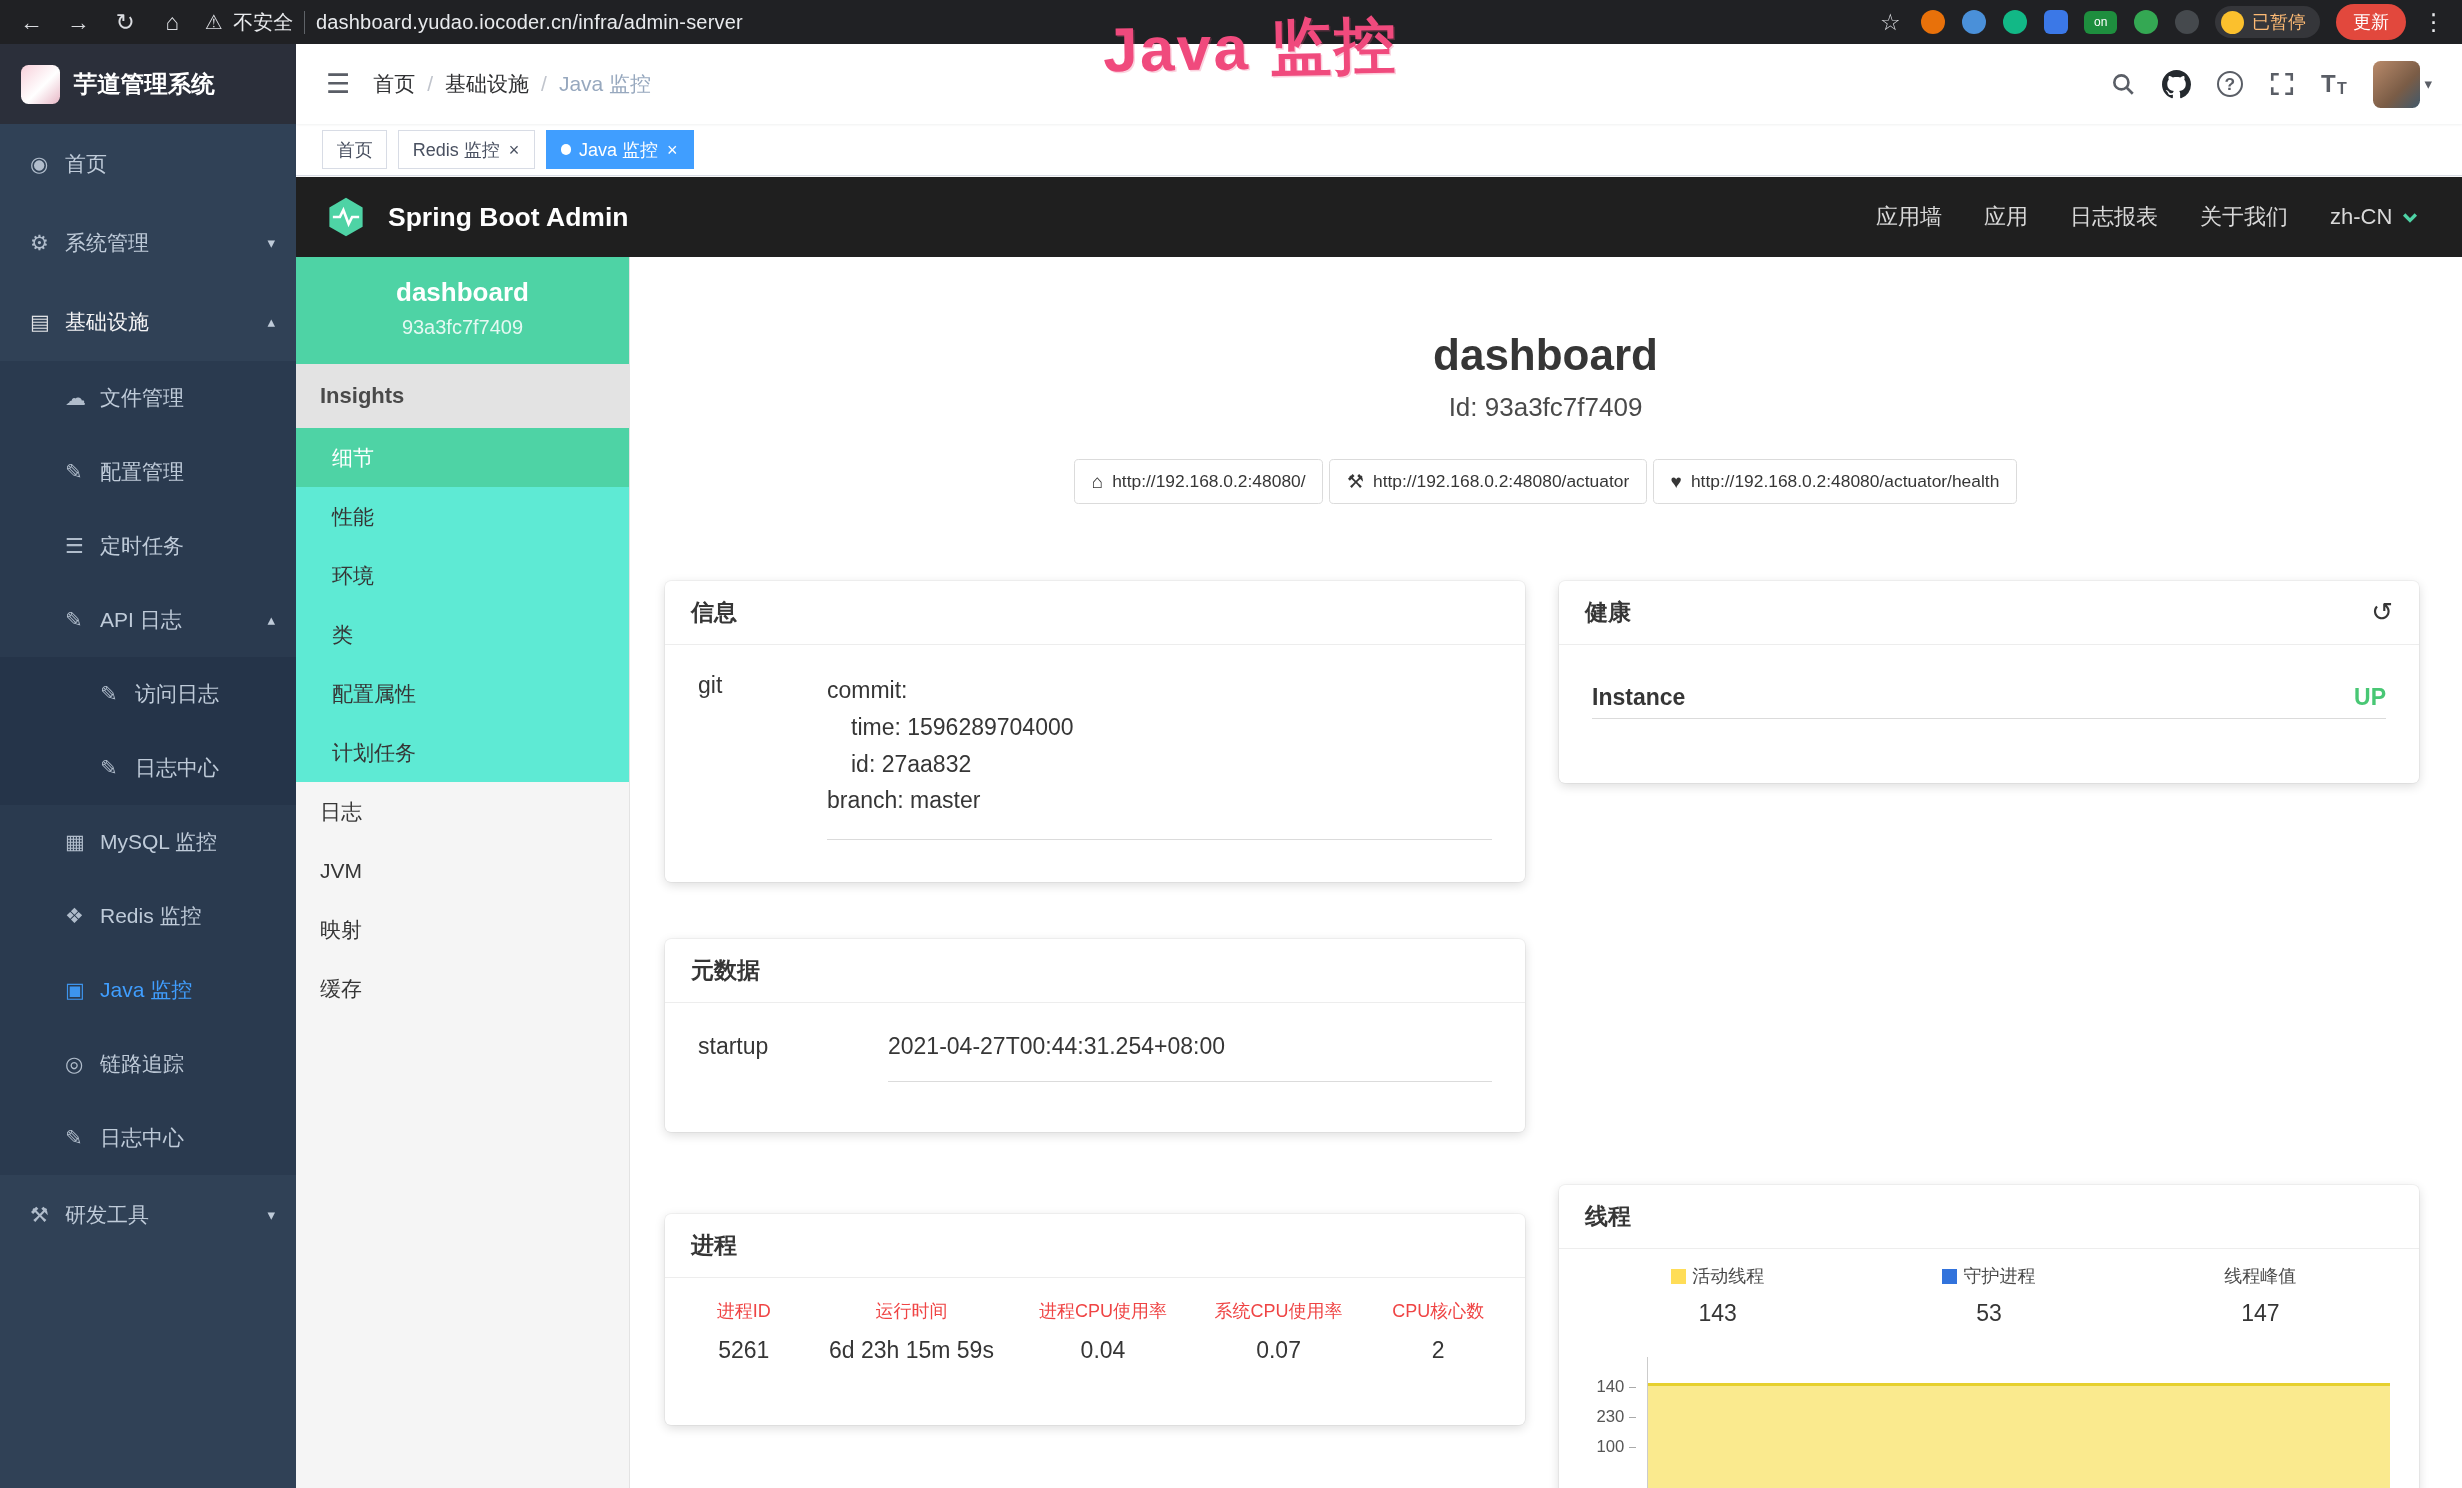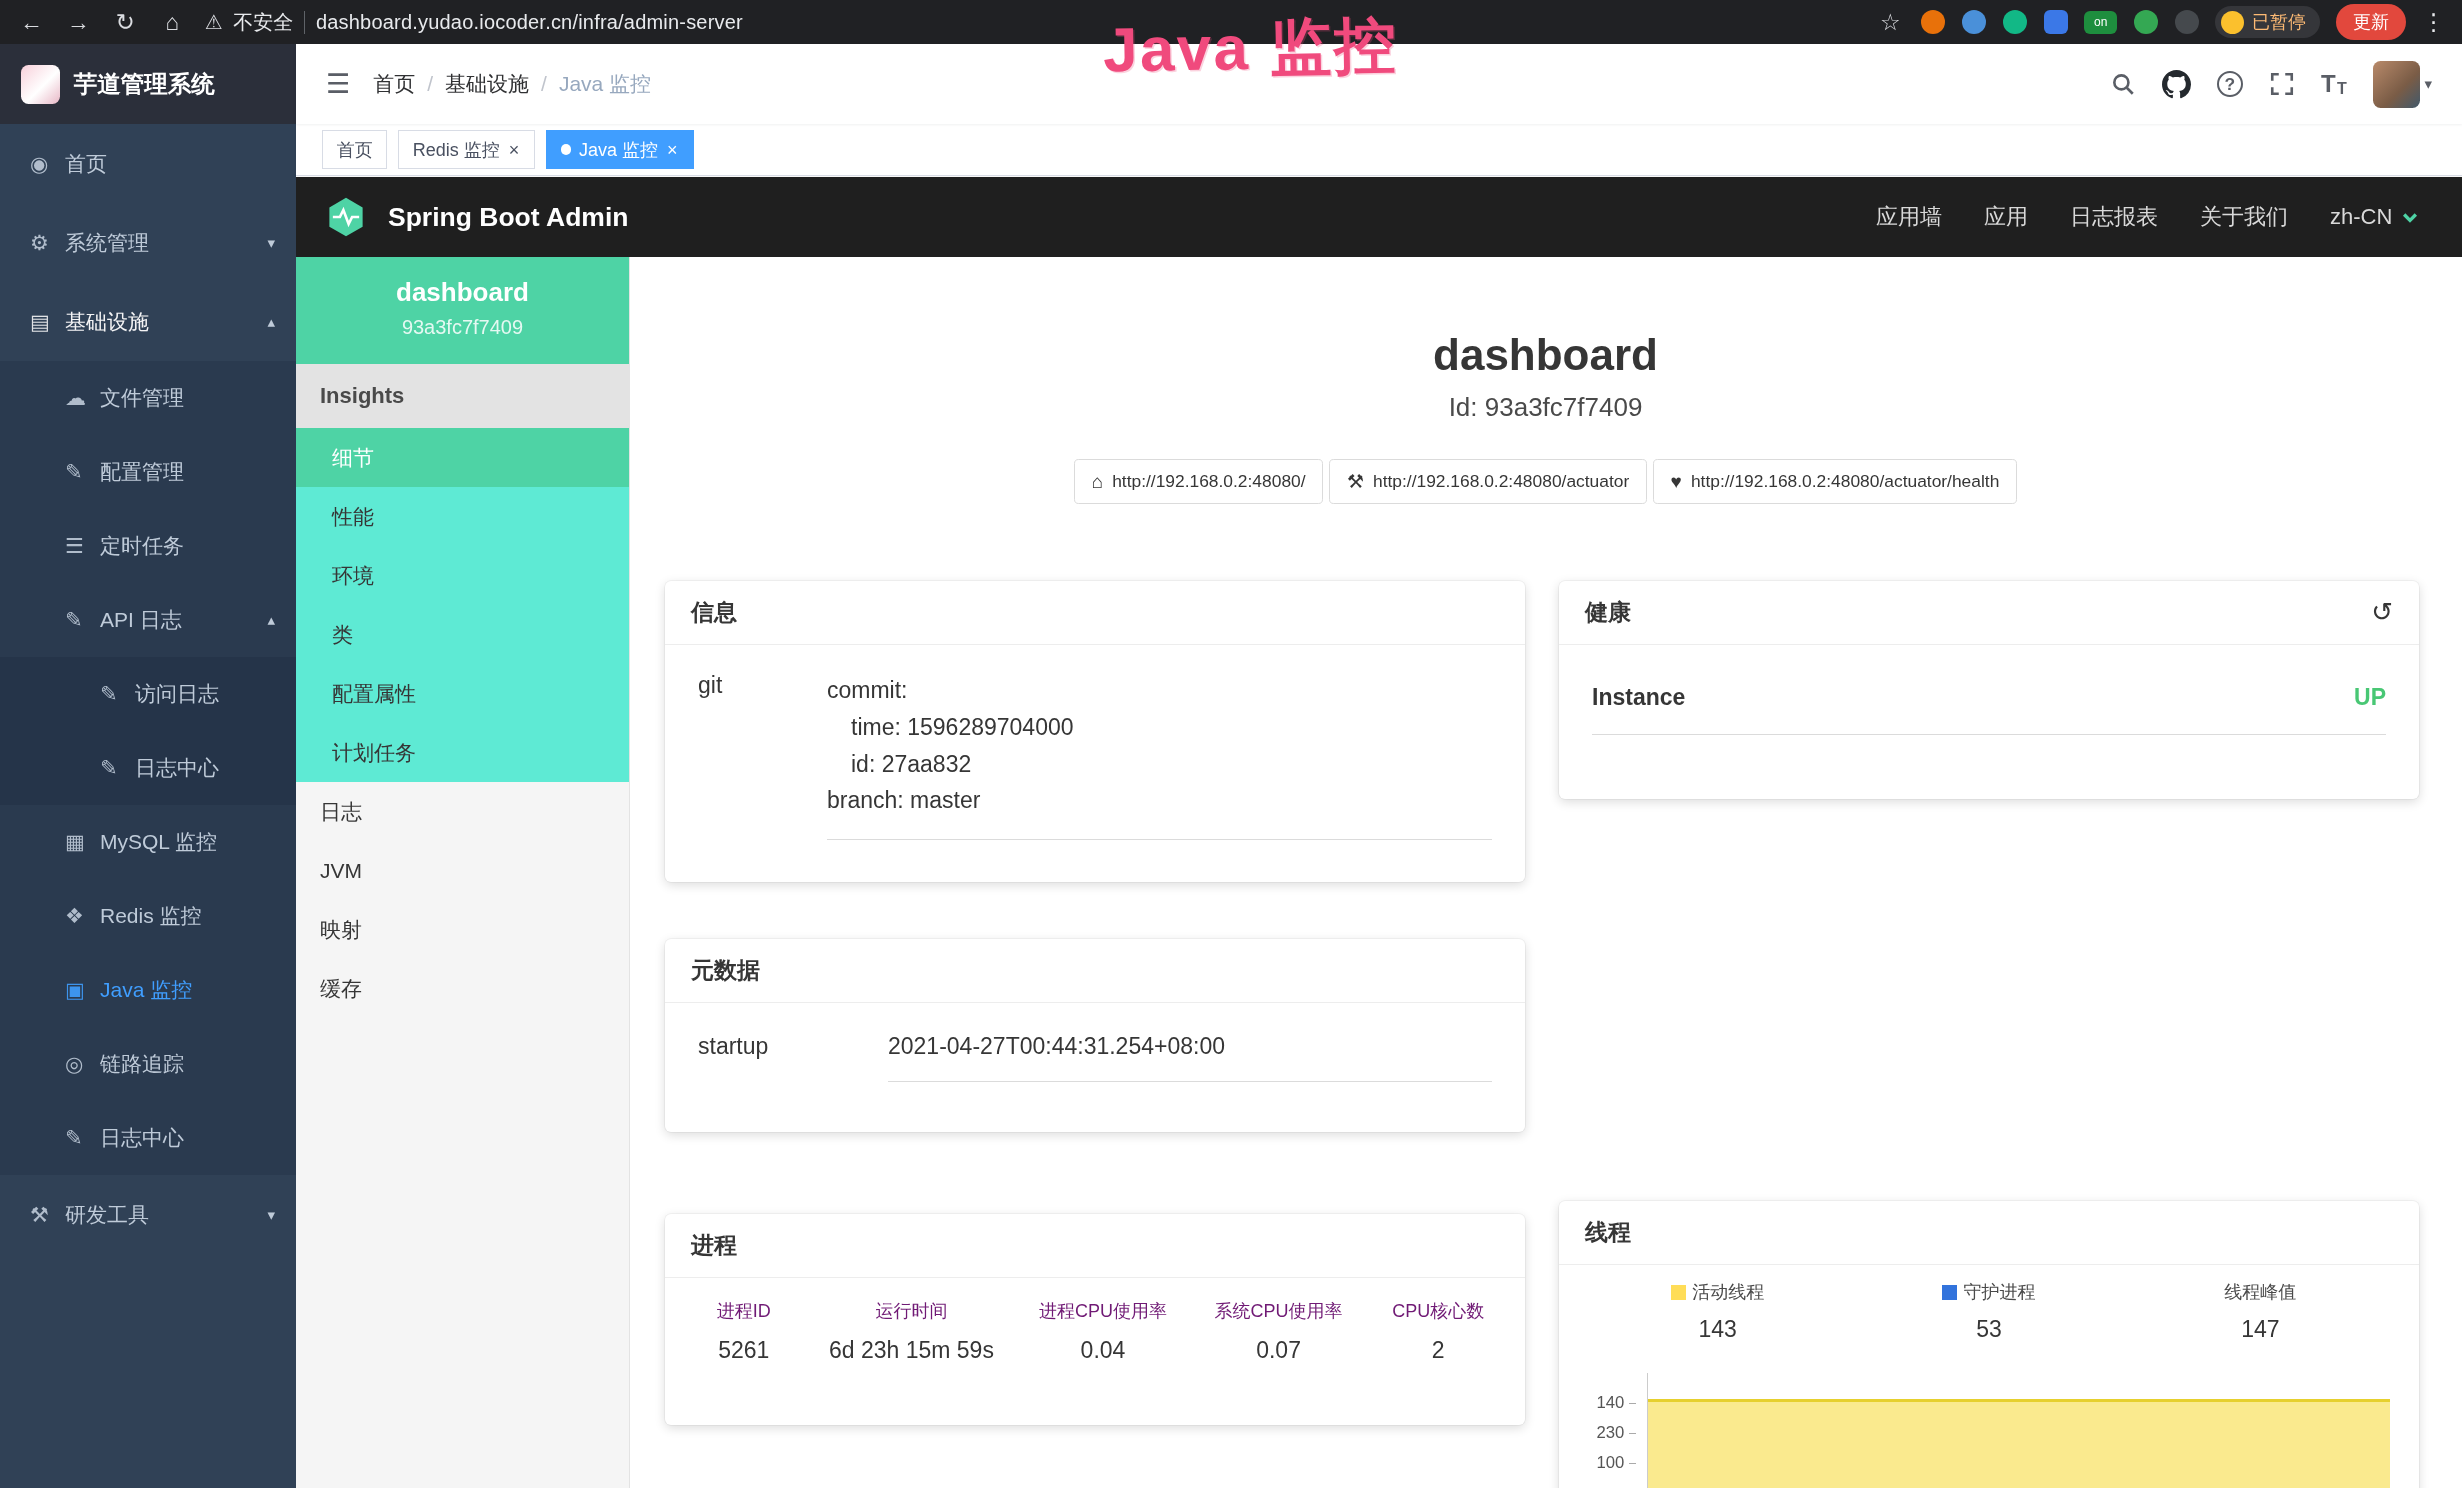--- a/index.html
+++ b/index.html
@@ -114,31 +114,31 @@
     font-size:23px; font-weight:700; color:#363636; border-bottom:1.5px solid #ededed; height:64px; }
   .hist-ic { font-size:26px; font-weight:400; color:#363636; cursor:pointer; }
 
   .info-body { padding:27px 33px 42px; display:flex; font-size:23px; color:#363636; }
   .info-key { width:129px; }
   .info-val { flex:1; line-height:1.6; border-bottom:1.5px solid #dbdbdb; padding-bottom:20px; }
   .indent { padding-left:24px; }
 
   .health-body { padding:39px 33px 64px; }
   .health-row { display:flex; justify-content:space-between; align-items:center;
-    border-bottom:1.5px solid #dbdbdb; padding-bottom:23px; }
+    border-bottom:1.5px solid #dbdbdb; padding-bottom:7px; }
   .health-label { font-size:23px; font-weight:700; color:#363636; }
   .health-status { font-size:23px; font-weight:700; color:#48c774; }
 
   .meta-body { padding:30px 33px 50px; display:flex; font-size:23px; color:#363636; }
   .meta-key { width:190px; }
   .meta-val { flex:1; border-bottom:1.5px solid #dbdbdb; padding-bottom:21px; }
 
   .proc-body { padding:21px 15px 61px; }
   .proc-grid { display:grid; grid-template-columns:0.8fr 1.3fr 1.1fr 1.1fr 0.9fr; text-align:center; }
-  .proc-label { font-size:18px; color:#701a75; }
+  .proc-label { font-size:18px; color:#ef4444; }
   .proc-val { font-size:23px; color:#363636; margin-top:13.7px; }
 
   .thr-body { padding:15px 23px 0; }
   .thr-legend { display:grid; grid-template-columns:1fr 1fr 1fr; text-align:center; }
   .leg-label { font-size:18px; color:#4a4a4a; display:inline-flex; align-items:center; gap:6px; }
   .sq { width:15px; height:15px; display:inline-block; }
   .sq-yellow { background:#ffdd57; }
   .sq-blue { background:#3273dc; }
   .leg-val { font-size:23px; color:#363636; margin-top:12px; }
   .chart { display:flex; margin-top:30px; height:243px; }

